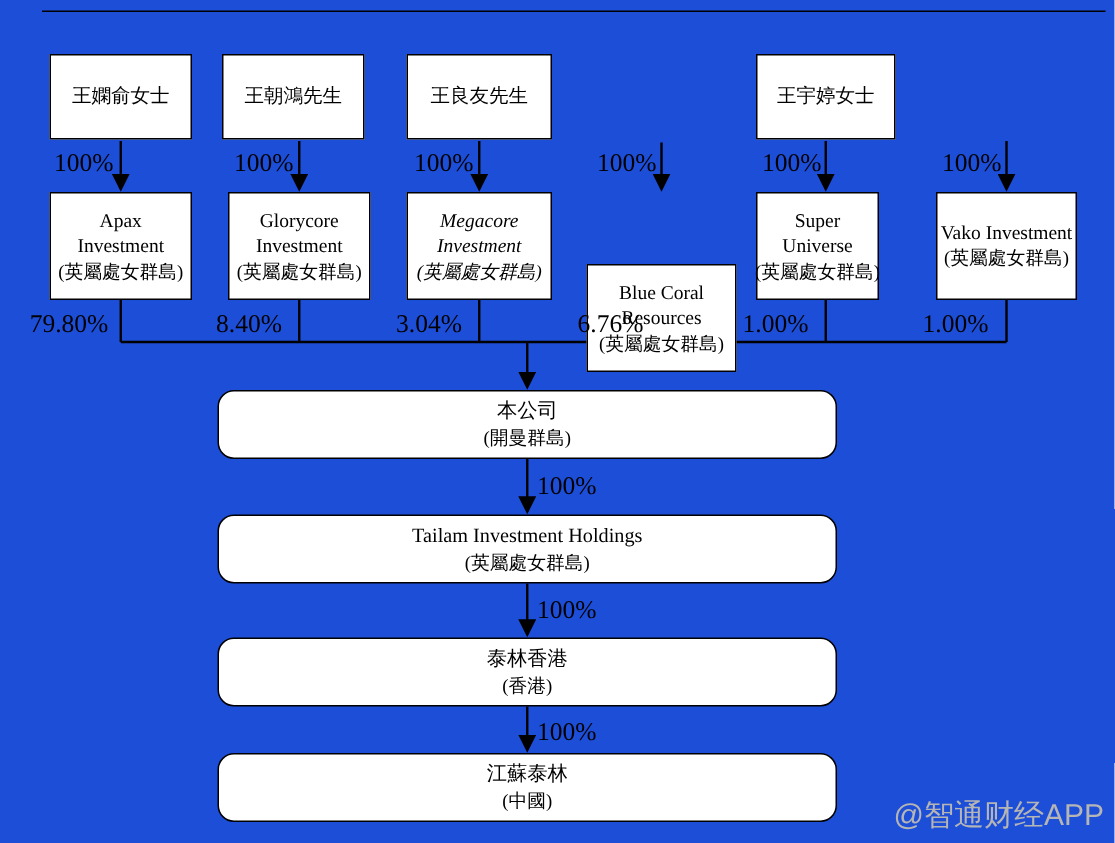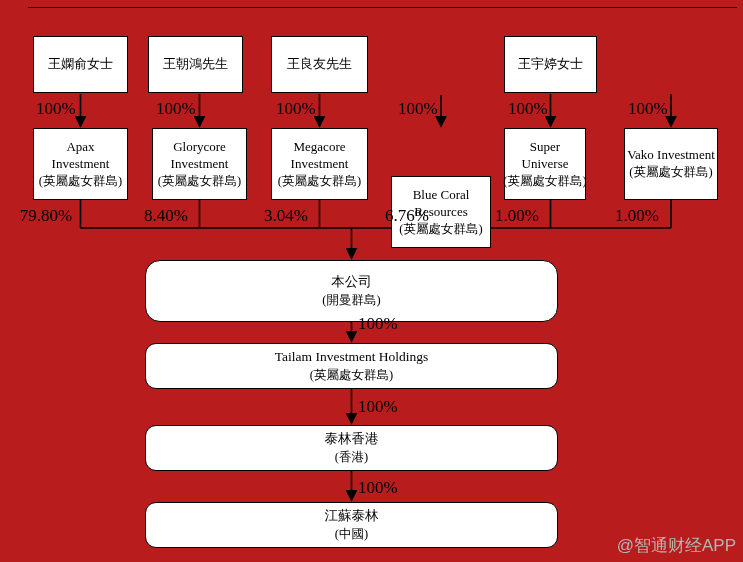--- a/index.html
+++ b/index.html
@@ -1,29 +1,29 @@
 <!DOCTYPE html>
 <html><head>
 <meta charset="utf-8">
 <style>
   * { margin:0; padding:0; box-sizing:border-box; }
   html,body { background:#ffffff; }
   body { font-family:"Liberation Serif","DejaVu Serif",serif; color:#000; }
-  .canvas { position:relative; width:743px; height:562px; background:#b91c1c; overflow:hidden; }
+  .canvas { position:relative; width:743px; height:562px; background:#1d4ed8; overflow:hidden; }
   .top-rule { position:absolute; left:28px; top:7px; width:709px; height:0; border-top:1.5px solid #000; }
   .box { position:absolute; border:1.6px solid #000; background:#fff;
          display:flex; flex-direction:column; align-items:center; justify-content:center;
          text-align:center; font-size:13px; line-height:1.3; padding:1px 2px; }
   .rounded { border-radius:11px; }
   .chain-box { font-size:13.5px; line-height:1.4; }
   .jur { white-space:nowrap; font-size:12.5px; }
   .pct { position:absolute; font-size:17px; }
   .pct-r { text-align:center; }
   svg.lines { position:absolute; left:0; top:0; width:743px; height:562px; pointer-events:none; }
-  .watermark { position:absolute; right:7px; bottom:5px; font-size:17px; color:#b5b5b5;
+  .watermark { position:absolute; right:7px; bottom:5px; font-size:20px; color:#b5b5b5;
                font-family:"Liberation Sans","DejaVu Sans",sans-serif; }
 </style>
 </head>
 <body>
 
 <div class="canvas">
 
   <div class="top-rule"></div>
 
   <svg class="lines" viewBox="0 0 743 562">
@@ -77,21 +77,21 @@
   <div class="pct" style="left:628px; top:99px;">100%</div>
 
   <div class="box" style="left:33px;  top:128px; width:95px; height:72px;">
     <span>Apax Investment</span>
     <span class="jur">(英屬處女群島)</span>
   </div>
   <div class="box" style="left:152px; top:128px; width:95px; height:72px;">
     <span>Glorycore Investment</span>
     <span class="jur">(英屬處女群島)</span>
   </div>
-  <div class="box" style="left:271px; top:128px; width:97px; height:72px;">
+  <div class="box" style="left:271px; top:128px; width:97px; height:72px;font-style:italic;">
     <span>Megacore Investment</span>
     <span class="jur">(英屬處女群島)</span>
   </div>
   <div class="box" style="left:391px; top:128px; width:100px; height:72px;margin-top:48px;">
     <span>Blue Coral Resources</span>
     <span class="jur">(英屬處女群島)</span>
   </div>
   <div class="box" style="left:504px; top:128px; width:82px; height:72px;">
     <span>Super Universe</span>
     <span class="jur">(英屬處女群島)</span>
@@ -101,21 +101,21 @@
     <span class="jur">(英屬處女群島)</span>
   </div>
 
   <div class="pct pct-r" style="left:18px;  top:206px; width:56px;">79.80%</div>
   <div class="pct pct-r" style="left:138px; top:206px; width:56px;">8.40%</div>
   <div class="pct pct-r" style="left:258px; top:206px; width:56px;">3.04%</div>
   <div class="pct pct-r" style="left:379px; top:206px; width:56px;">6.76%</div>
   <div class="pct pct-r" style="left:489px; top:206px; width:56px;">1.00%</div>
   <div class="pct pct-r" style="left:609px; top:206px; width:56px;">1.00%</div>
 
-  <div class="box rounded chain-box" style="left:145px; top:260px; width:413px; height:62px;border-radius:15px;">
+  <div class="box rounded chain-box" style="left:145px; top:260px; width:413px; height:46px;">
     <span>本公司</span>
     <span class="jur">(開曼群島)</span>
   </div>
 
   <div class="pct" style="left:358px; top:314px;">100%</div>
 
   <div class="box rounded chain-box" style="left:145px; top:343px; width:413px; height:46px;">
     <span>Tailam Investment Holdings</span>
     <span class="jur">(英屬處女群島)</span>
   </div>

